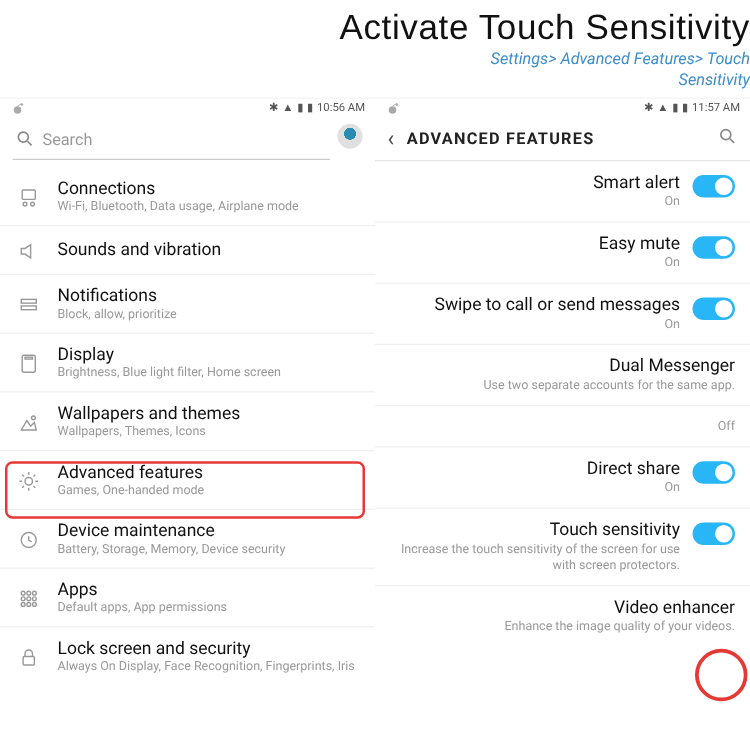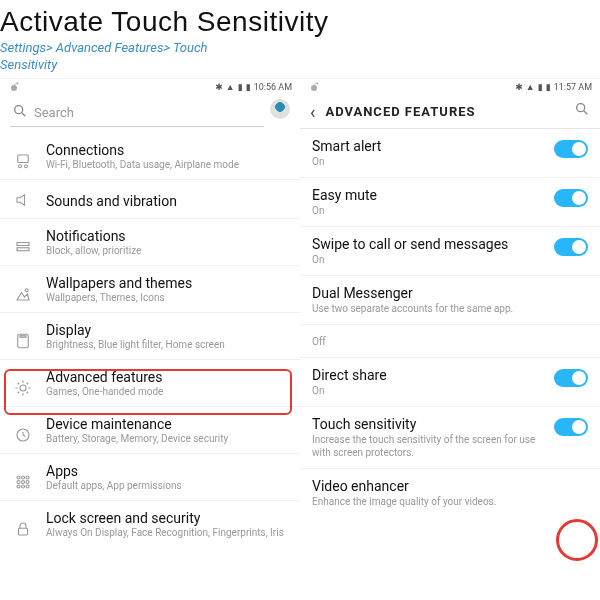--- a/index.html
+++ b/index.html
@@ -1,42 +1,42 @@
 <!DOCTYPE html>
 <html><head>
 <meta charset="utf-8">
 <style>
   * { box-sizing: border-box; margin: 0; padding: 0; }
   body { font-family: -apple-system, "Segoe UI", Roboto, Arial, sans-serif; width: 600px; height: 600px; background: #fff; overflow: hidden; }
-  .titleblock { text-align: left; padding: 6px 0 4px; }
+  .titleblock { text-align: right; padding: 6px 0 4px; }
   .title { font-size: 28px; font-weight: 400; color: #111; font-family: "Century Gothic", "Avant Garde", sans-serif; letter-spacing: 0.5px; }
   .breadcrumbs { color: #3b8dcb; font-size: 13px; margin-top: 2px; line-height: 1.3; font-style: italic; }
   .phones { display: flex; width: 100%; height: 520px; position: relative; }
   .phone { width: 50%; height: 100%; background: #fff; border-top: 1px solid rgba(0,0,0,0.05); overflow: hidden; position: relative; }
   .statusbar { height: 16px; display: flex; align-items: center; justify-content: space-between; padding: 0 8px; font-size: 9px; color: #555; }
   .statusbar .left { display:flex; align-items:center; gap:4px; }
   .statusbar .right { display:flex; align-items:center; gap:3px; }
   
   .searchrow { display:flex; align-items:flex-start; gap:6px; padding: 4px 10px 6px; }
   .searchbox { flex:1; display:flex; align-items:center; gap:6px; border-bottom:1px solid #ccc; padding: 4px 2px; color:#999; font-size:13px; }
   .avatar { width:20px; height:20px; border-radius:50%; background: radial-gradient(circle at 50% 40%, #2a8bb3 30%, #e0e0e0 31%); display:inline-block; }
   
   .afheader { display:flex; align-items:center; padding: 6px 10px; gap:10px; }
   .aftitle { font-weight:700; font-size:13px; letter-spacing:1px; color:#222; flex:1; }
   .divider { height:1px; background:#e6e6e6; margin: 0 0 0 0; }
   
-  .item { display:flex; align-items:flex-end; gap:12px; padding: 9px 12px 9px 12px; border-bottom: 1px solid #f0f0f0; }
+  .item { display:flex; align-items:center; gap:12px; padding: 9px 12px 9px 12px; border-bottom: 1px solid #f0f0f0; }
   .item:last-child { border-bottom: none; }
   .iconcell { width:22px; display:flex; justify-content:center; padding-top:2px; color:#999; flex-shrink:0; }
   .iconcell svg { width:18px; height:18px; stroke:#999; fill:none; stroke-width:1.5; }
   .textcell { flex:1; min-width:0; }
   .primary { font-size: 14px; color:#111; }
   .secondary { font-size: 10px; color:#999; margin-top:1px; }
   
-  .afitem { display:flex; align-items:flex-start; padding: 9px 12px; border-bottom:1px solid #f0f0f0; gap:10px; }
+  .afitem { display:flex; align-items:flex-start; padding: 9px 12px; border-bottom:1px solid #f0f0f0; gap:10px;text-align:right; }
   .afitem:last-child { border-bottom:none; }
   .aftext { flex:1; min-width:0; }
   .afdesc { font-size:10px; color:#999; margin-top:1px; line-height:1.3; }
   .toggle { width:34px; height:18px; border-radius:9px; background:#29b6f6; position:relative; flex-shrink:0; margin-top:2px; }
   .toggle::after { content:""; position:absolute; right:2px; top:2px; width:14px; height:14px; border-radius:50%; background:#fff; }
   
   .redbox { position:absolute; border:2px solid #e53935; border-radius:6px; }
   .redcircle { position:absolute; border:3px solid #e53935; border-radius:50%; }
   
   .overlay { position:absolute; inset:0; pointer-events:none; }
@@ -116,39 +116,39 @@
             </svg>
           </div>
           <div class="textcell">
             <div class="primary">Notifications</div>
             <div class="secondary">Block, allow, prioritize</div>
           </div>
         </div>
         <div class="item">
           <div class="iconcell">
             <svg viewBox="0 0 24 24">
+              <rect x="5" y="3" width="14" height="18" rx="2"></rect>
+              <rect x="8" y="5" width="8" height="2"></rect>
+            </svg>
+          </div>
+          <div class="textcell">
+            <div class="primary">Display</div>
+            <div class="secondary">Brightness, Blue light filter, Home screen</div>
+          </div>
+        </div>
+        <div class="item">
+          <div class="iconcell">
+            <svg viewBox="0 0 24 24">
               <path d="M4 20 L10 10 L14 16 L18 12 L20 20 Z"></path>
               <circle cx="17" cy="7" r="2"></circle>
             </svg>
           </div>
           <div class="textcell">
             <div class="primary">Wallpapers and themes</div>
             <div class="secondary">Wallpapers, Themes, Icons</div>
-          </div>
-        </div>
-        <div class="item">
-          <div class="iconcell">
-            <svg viewBox="0 0 24 24">
-              <rect x="5" y="3" width="14" height="18" rx="2"></rect>
-              <rect x="8" y="5" width="8" height="2"></rect>
-            </svg>
-          </div>
-          <div class="textcell">
-            <div class="primary">Display</div>
-            <div class="secondary">Brightness, Blue light filter, Home screen</div>
           </div>
         </div>
         <div class="item">
           <div class="iconcell">
             <svg viewBox="0 0 24 24">
               <circle cx="12" cy="12" r="4"></circle>
               <path d="M12 2v3M12 19v3M2 12h3M19 12h3M5 5l2 2M17 17l2 2M19 5l-2 2M5 19l2-2"></path>
             </svg>
           </div>
           <div class="textcell">

